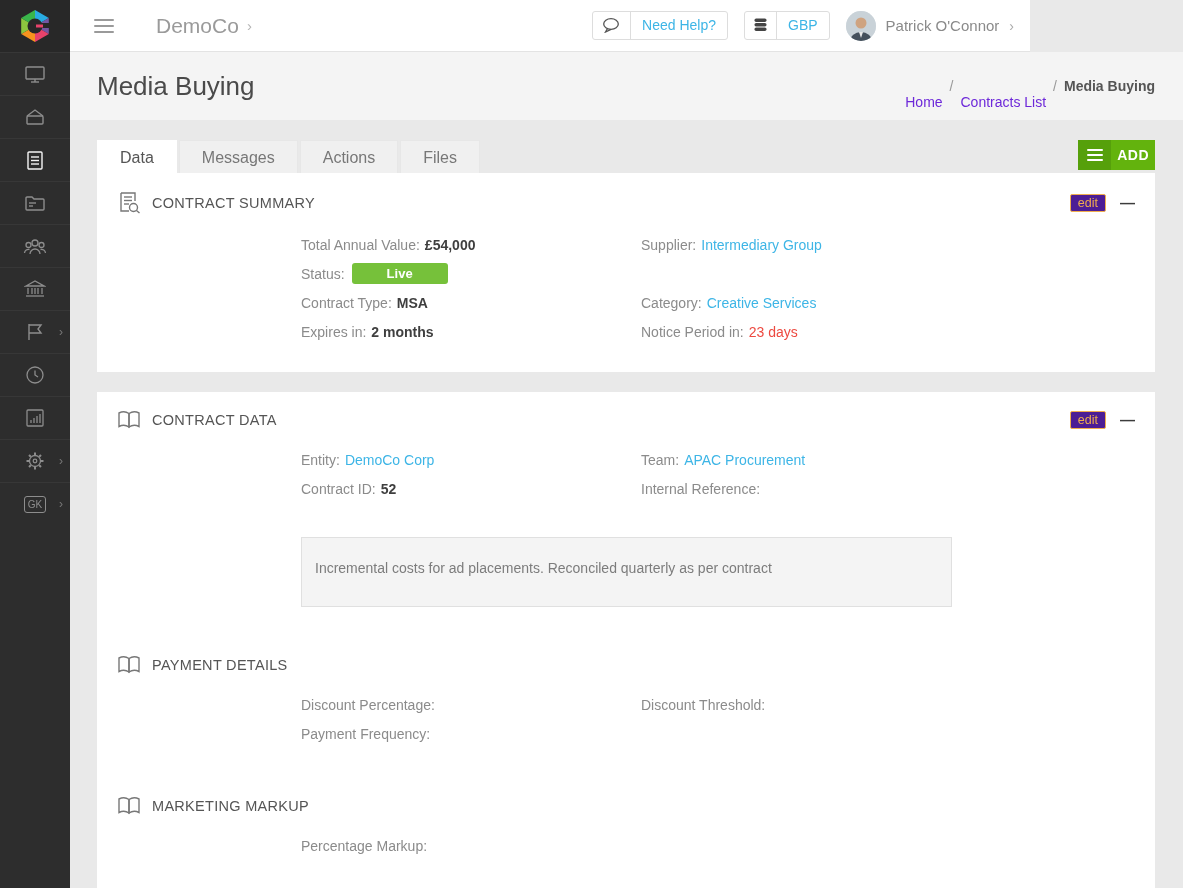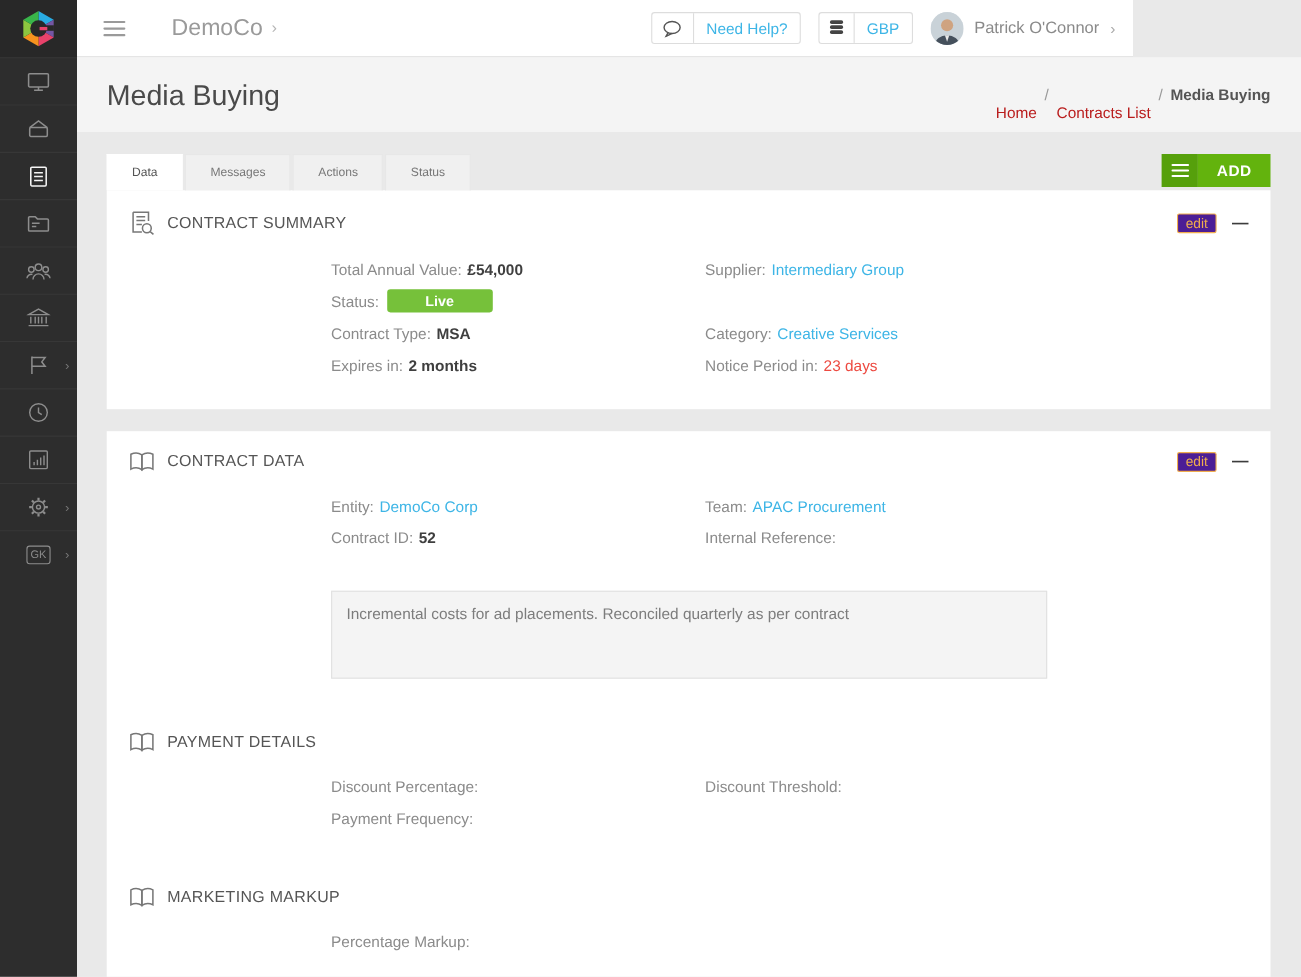--- a/index.html
+++ b/index.html
@@ -17,52 +17,52 @@
   .side-item svg { display:block; }
   .gk-box { border:1px solid #8d8d8d; border-radius:3px; font-size:10px; padding:2px 3px; color:#8d8d8d; }
 
   
   .topbar { position:absolute; left:70px; top:0; width:960px; height:52px; background:#fff;
     border-bottom:1px solid #e3e3e3; display:flex; align-items:center; padding:0 16px 0 24px; }
   .hamburger { width:20px; cursor:pointer; }
   .hamburger i { display:block; height:2px; background:#9a9a9a; margin:4px 0; border-radius:1px; }
   .company { margin-left:42px; font-size:21px; color:#9a9a9a; cursor:pointer; display:flex; align-items:center; gap:8px; }
   .company .chev { font-size:15px; color:#b5b5b5; }
-  .top-right { margin-left:auto; display:flex; align-items:center; gap:16px;padding-left:47px; }
+  .top-right { margin-left:auto; display:flex; gap:16px;padding-left:47px; }
   .pill-btn { display:flex; align-items:center; height:29px; border:1px solid #ddd; border-radius:3px;
     background:#fff; cursor:pointer; }
   .pill-btn .ic { padding:0 9px; border-right:1px solid #ddd; height:100%; display:flex; align-items:center; }
   .pill-btn .tx { padding:0 11px; color:#3db5e6; font-size:14px; }
   .user-menu { display:flex; align-items:center; gap:10px; cursor:pointer; }
   .avatar { width:30px; height:30px; border-radius:50%; overflow:hidden; background:#dfe5ea; }
   .user-name { font-size:15px; color:#8a8a8a; }
   .user-menu .chev { font-size:14px; color:#aaa; }
 
   
   .title-strip { position:absolute; left:70px; top:52px; width:1113px; height:68px; background:#f4f4f4;
     display:flex; align-items:center; padding:0 28px 0 27px; }
   .page-title { font-size:26px; font-weight:400; color:#4a4a4a; }
   .breadcrumb { margin-left:auto; font-size:14px; color:#999; display:flex; align-items:center; }
   .breadcrumb .sep { margin:0 7px; color:#999; }
-  .bc-link { color:#b91c1c; cursor:pointer;margin-top:32px; }
+  .bc-link { color:#6d28d9; cursor:pointer;margin-top:32px; }
   .bc-current { color:#555; font-weight:700; }
 
   
   .content { position:absolute; left:70px; top:120px; width:1113px; height:768px;
     padding:20px 28px 0 27px; overflow:hidden; }
   .tabs-row { display:flex; align-items:flex-end; }
-  .tab { height:33px; line-height:33px; padding:0 22px; font-size:11px; color:#777;
+  .tab { height:33px; line-height:33px; padding:0 22px; font-size:16px; color:#777;
     background:#f0f0f0; border:1px solid #e7e7e7; border-bottom:none; margin-right:2px; cursor:pointer; }
   .tab.active { background:#fff; color:#555; border-color:#fff; }
   .add-btn { margin-left:auto; display:flex; height:30px; cursor:pointer; margin-bottom:3px; }
   .add-menu { width:33px; background:#56a00b; display:flex; align-items:center; justify-content:center; }
   .add-menu i { display:block; width:16px; }
   .add-menu i b { display:block; height:2.5px; background:#fff; margin:2.5px 0; border-radius:1px; }
   .add-label { background:#63b30d; color:#fff; font-size:14px; font-weight:700; letter-spacing:.5px;
-    line-height:30px; padding:0 17px; }
+    line-height:30px; padding:0 6px; }
 
   .card { background:#fff; margin-bottom:13px; }
   .sec-head { display:flex; align-items:center; padding:18px 20px 0 20px; color:#666; }
   .sec-head .sec-ic { margin-right:11px; color:#777; display:flex; }
   .sec-title { font-size:14.5px; color:#555; letter-spacing:.3px; }
   .sec-head .spacer { flex:1; }
   .edit-btn { border:1px solid #f0ad4e; color:#f0ad4e; font-size:12.5px; padding:1px 7px;
     border-radius:2px; background:#4c1d95; cursor:pointer; }
   .collapse { margin-left:14px; color:#3c3c3c; font-weight:700; font-size:15px; cursor:pointer; line-height:1; }
 
@@ -72,22 +72,22 @@
   .fcell:last-child { flex:1; width:auto; }
   .flabel { color:#8b8b8b;text-align:right; }
   .fvalue { color:#3f3f3f; font-weight:700; margin-left:5px; }
   .fvalue.link { color:#3db5e6; font-weight:400; cursor:pointer; }
   .fvalue.red { color:#ed4a41; font-weight:400; }
   .badge-live { background:#76c13a; color:#fff; font-size:13px; padding:3px 35px; border-radius:3px;
     margin-left:7px; font-weight:700; }
   .rag-square { display:inline-block; width:12px; height:12px; background:#f8a700; margin-left:7px; border-radius:1px; }
 
   .card-summary { padding-bottom:26px; }
-  .note-box { margin:34px 0 0 204px; width:651px; height:80px; background:#f4f4f4;
-    border:1px solid #e0e0e0; padding:12px 13px; font-size:14px; color:#7c7c7c; }
+  .note-box { margin:34px 0 0 204px; width:651px; height:70px; background:#f4f4f4;
+    border:1px solid #e0e0e0; padding:22px 13px; font-size:14px; color:#7c7c7c; }
   .sub-head { margin-top:30px; }
   .card-data { padding-bottom:30px;margin-top:20px; }
 </style>
 </head>
 <body>
 
 <div class="sidebar">
   <div class="logo-cell">
     <svg width="36" height="36" viewBox="0 0 36 36">
       <polygon points="18,2 31.8,10 18,18" fill="#29abe2"></polygon>
@@ -251,21 +251,21 @@
     <span class="bc-current">Media Buying</span>
   </div>
 </div>
 
 <div class="content">
 
   <div class="tabs-row">
     <div class="tab active">Data</div>
     <div class="tab">Messages</div>
     <div class="tab">Actions</div>
-    <div class="tab">Status</div>
+    <div class="tab">Files</div>
     <div class="add-btn">
       <span class="add-menu">
           <i>
             <b></b>
             <b></b>
             <b></b>
           </i>
         </span>
       <span class="add-label">ADD</span>
     </div>

